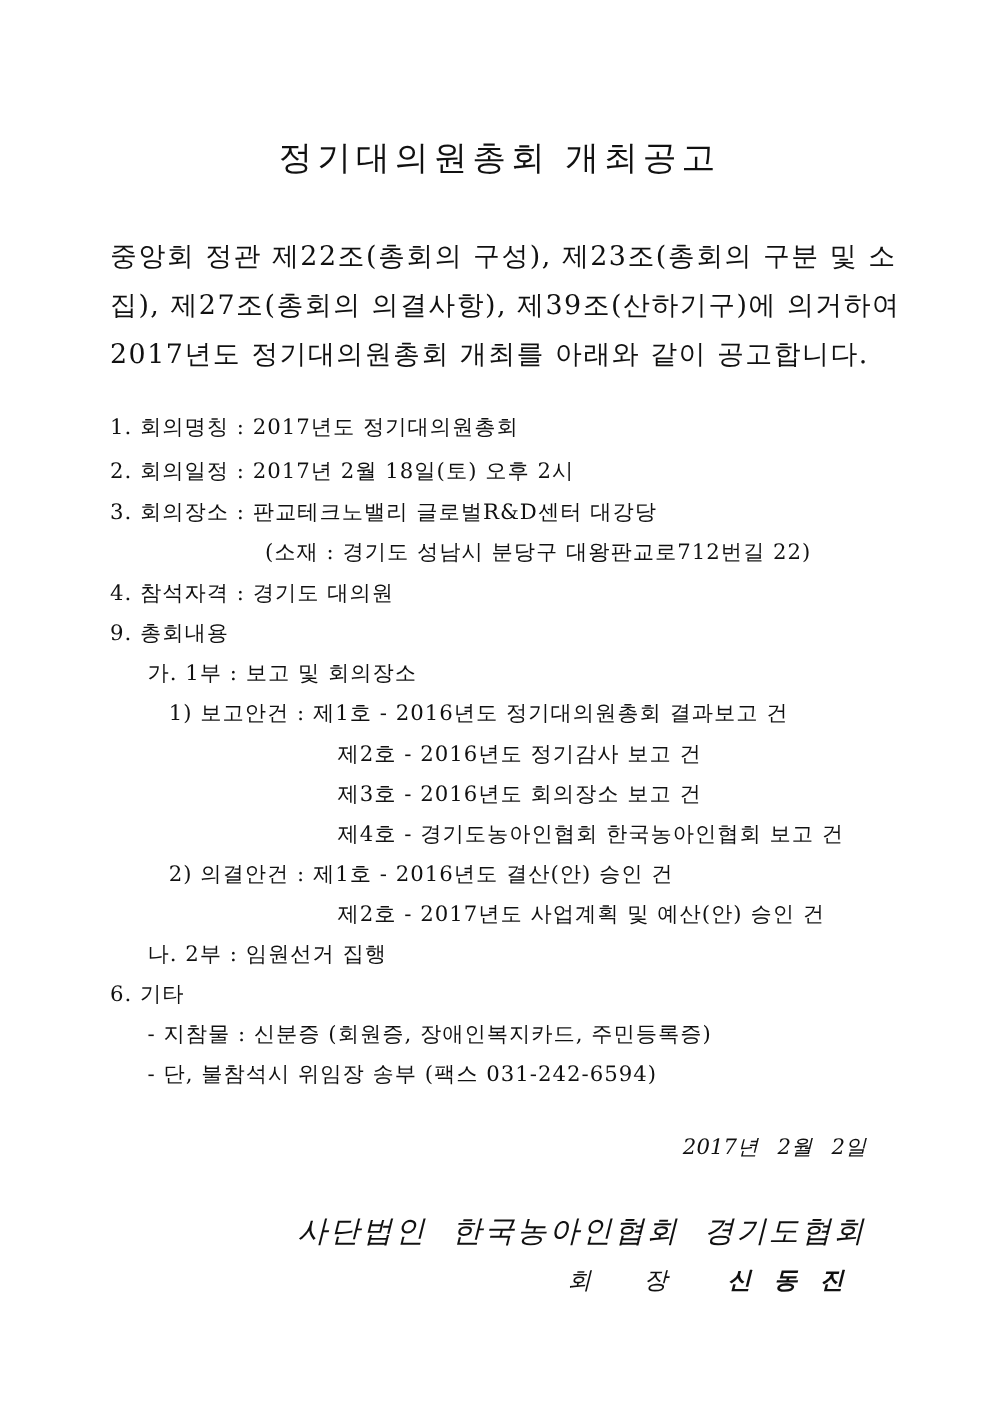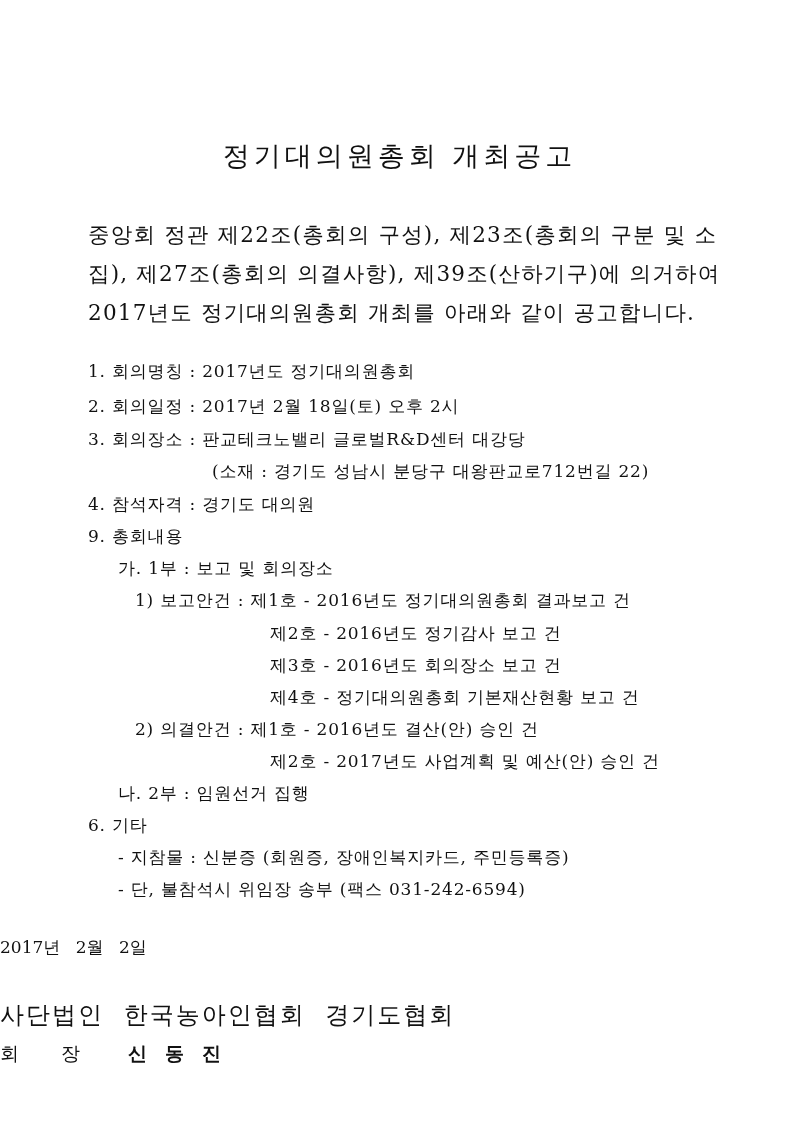--- a/index.html
+++ b/index.html
@@ -1,29 +1,29 @@
 <!DOCTYPE html>
 <html><head>
 <meta charset="utf-8">
 <style>
   html, body { margin: 0; padding: 0; }
   body {
     width: 799px; height: 1131px; background: #ffffff; color: #111111;
     font-family: "DejaVu Sans", sans-serif; position: relative; overflow: hidden;
   }
-  .abs { position: absolute; white-space: nowrap; margin-top: 30px; }
+  .abs { position: absolute; white-space: nowrap; }
   .title {
     left: 0; width: 799px; top: 108px; text-align: center;
     font-size: 27px; letter-spacing: 4px; font-family: "DejaVu Serif", serif;
   }
   .intro {
     left: 88px; font-size: 21.5px; letter-spacing: 1.2px; font-family: "DejaVu Serif", serif;
   }
   .item { font-size: 17px; letter-spacing: 0.8px; font-family: "DejaVu Serif", serif; text-align: center; }
-  .center { left: 0; width: 693px; text-align: left; font-family: "DejaVu Serif", serif; }
+  .center { left: 0; width: 693px; text-align: right; font-family: "DejaVu Serif", serif; font-style: italic; }
   .date { top: 906px; font-size: 17px; word-spacing: 10px; }
   .org { top: 969px; font-size: 24px; letter-spacing: 2px; word-spacing: 10px; }
   .sign { top: 1011px; font-size: 19px; }
   .sign span { display: inline-block; }
   .sign .role { letter-spacing: 18px; margin-right: 24px; }
   .sign .name { letter-spacing: 18px; font-weight: bold; }
 </style>
 </head>
 <body>
 
@@ -38,21 +38,21 @@
   <div class="abs item" style="left:88px; top:365px;">2. 회의일정 : 2017년 2월 18일(토) 오후 2시</div>
   <div class="abs item" style="left:88px; top:398px;">3. 회의장소 : 판교테크노밸리 글로벌R&amp;D센터 대강당</div>
   <div class="abs item" style="left:212px; top:430px;">(소재 : 경기도 성남시 분당구 대왕판교로712번길 22)</div>
   <div class="abs item" style="left:88px; top:463px;">4. 참석자격 : 경기도 대의원</div>
   <div class="abs item" style="left:88px; top:495px;">9. 총회내용</div>
   <div class="abs item" style="left:118px; top:527px;">가. 1부 : 보고 및 회의장소</div>
 
   <div class="abs item" style="left:135px; top:559px;">1) 보고안건 : 제1호 - 2016년도 정기대의원총회 결과보고 건</div>
   <div class="abs item" style="left:270px; top:592px;">제2호 - 2016년도 정기감사 보고 건</div>
   <div class="abs item" style="left:270px; top:624px;">제3호 - 2016년도 회의장소 보고 건</div>
-  <div class="abs item" style="left:270px; top:656px;">제4호 - 정기대의원총회 기본재산현황 보고 건</div>
+  <div class="abs item" style="left:270px; top:656px;">제4호 - 경기도농아인협회 한국농아인협회 보고 건</div>
 
   <div class="abs item" style="left:135px; top:688px;">2) 의결안건 : 제1호 - 2016년도 결산(안) 승인 건</div>
   <div class="abs item" style="left:270px; top:720px;">제2호 - 2017년도 사업계획 및 예산(안) 승인 건</div>
 
   <div class="abs item" style="left:118px; top:752px;">나. 2부 : 임원선거 집행</div>
   <div class="abs item" style="left:88px; top:784px;">6. 기타</div>
   <div class="abs item" style="left:118px; top:816px;">- 지참물 : 신분증 (회원증, 장애인복지카드, 주민등록증)</div>
   <div class="abs item" style="left:118px; top:848px;">- 단, 불참석시 위임장 송부 (팩스 031-242-6594)</div>
 
   <div class="abs center date">2017년 2월 2일</div>

